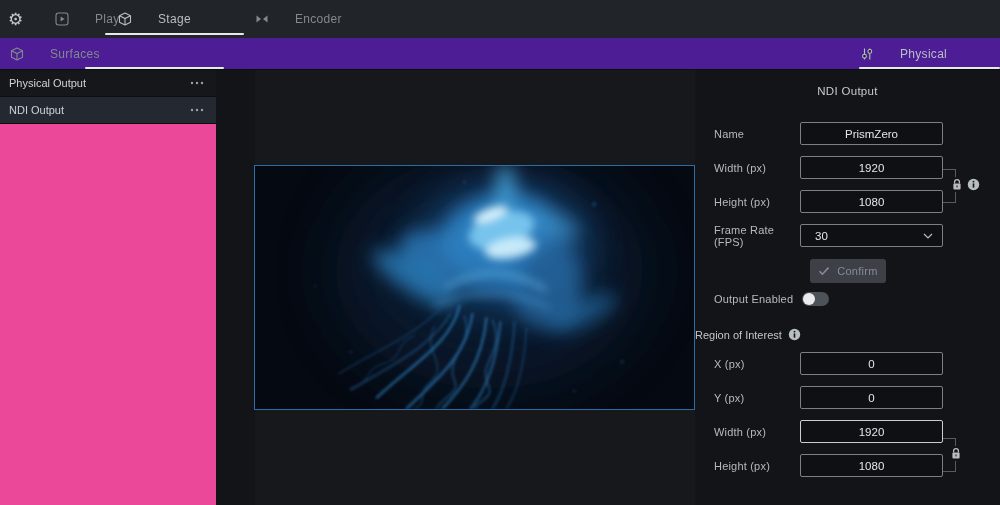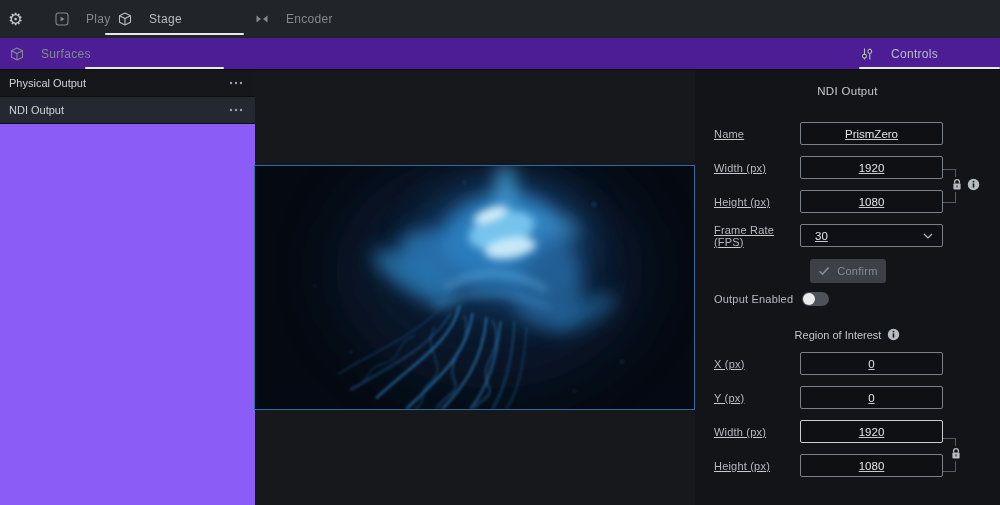--- a/index.html
+++ b/index.html
@@ -5,63 +5,63 @@
   * { box-sizing: border-box; }
   html,body { margin:0; padding:0; background:#000; }
   .app {
     position:relative; width:1000px; height:505px; overflow:hidden;
     background:#131417; font-family:"Liberation Sans", sans-serif;
     color:#c6cacd; user-select:none;
   }
   
   .bar1 { position:absolute; left:0; top:0; width:1000px; height:38px; background:#212428; }
   .bar2 { position:absolute; left:0; top:38px; width:1000px; height:32px; background:#4c1d95; border-bottom:1px solid #0b0c0e; }
-  .tab { position:absolute; top:0; height:100%; display:flex; align-items:center; gap:17px;
+  .tab { position:absolute; top:0; height:100%; display:flex; align-items:center; gap:26px;
          color:#84898e; font-size:12px; letter-spacing:.3px; cursor:pointer; white-space:nowrap; }
   .tab.active { color:#b9bec3; }
   .tab svg { flex:0 0 auto; display:block; }
   .underline { position:absolute; height:2px; background:#e7e9eb; border-radius:1px; }
   .gear { position:absolute; left:8px; top:50%; transform:translateY(-50%);
           font-size:17px; line-height:1; color:#c3c7cb; cursor:pointer; }
   
-  .sidebar { position:absolute; left:0; top:70px; width:255px; height:435px; background:#8b5cf6; }
+  .sidebar { position:absolute; left:0; top:70px; width:216px; height:435px; background:#ec4899; }
   .srow { height:27px; display:flex; align-items:center; justify-content:space-between;
           padding:0 12px 0 9px; font-size:11px; color:#cfd3d7; background:#15171b;
           border-bottom:1px solid #0d0e11; cursor:pointer; }
   .srow.selected { background:#242931; }
   .dots { display:flex; align-items:center; color:#9ba1a7; cursor:pointer; padding:4px 0; }
   
   .stage { position:absolute; left:255px; top:70px; width:440px; height:435px; background:#17181c; }
   .preview { position:absolute; left:-1px; top:95px; width:441px; height:245px;
              border:1px solid #2e6da4; background:#050a12; }
   .preview svg { display:block; width:100%; height:100%; }
   
   .panel { position:absolute; left:695px; top:70px; width:305px; height:435px; background:#131417; }
   .ptitle { padding-top:15px; text-align:center; font-size:11.5px; color:#c6cacd; letter-spacing:.3px; }
-  .frow { display:flex; align-items:center; margin:11px 0 0 19px; height:23px;text-decoration:underline; }
+  .frow { display:flex; align-items:center; margin:11px 0 0 19px; height:23px; }
   .frow.first { margin-top:25px; }
   .flabel { width:86px; font-size:11px; color:#b6babf; letter-spacing:.2px; }
   .finput { width:143px; height:23px; background:#0e1013; border:1px solid #7b8086; border-radius:2px;
             color:#e3e6e9; font-size:11.5px; text-align:center; font-family:inherit; outline:none; padding:4px; }
   .finput.focused { border-color:#c9ced3; }
   .fselect { position:relative; width:143px; height:23px; background:#0e1013; border:1px solid #7b8086;
              border-radius:2px; color:#e3e6e9; font-size:11.5px; display:flex; align-items:center;
              padding-left:14px; cursor:pointer; }
   .fselect .chev { position:absolute; right:9px; top:8px; }
   .confirm-btn { position:absolute; left:115px; top:189px; width:76px; height:24px;
                  background:#3d4147; border:none; border-radius:3px; color:#878c92;
                  font-size:11px; font-family:inherit; display:flex; align-items:center;
                  justify-content:center; gap:7px; cursor:default; letter-spacing:.3px; }
   .toggle-row { display:flex; align-items:center; margin:44px 0 0 19px; height:16px; }
   .toggle { position:relative; width:27px; height:14px; border-radius:7px; background:#4d5258;
             margin-left:2px; cursor:pointer; }
   .toggle .knob { position:absolute; left:1px; top:1px; width:12px; height:12px;
                   border-radius:50%; background:#e9ebed; }
   .roi-title { margin-top:21px; text-align:center; font-size:11px; color:#c2c6ca;
-               display:flex; align-items:center; justify-content:center; gap:6px; }
+               display:flex; align-items:center; gap:6px; }
   .bracket { position:absolute; left:248px; width:13px; border:1px solid #565b61; border-left:none; }
   .bracket.b1 { top:99px;  height:34px; }
   .bracket.b2 { top:368px; height:34px; }
   .lockwrap { position:absolute; background:#131417; padding:1px 2px; line-height:0; cursor:pointer; }
   .lk1 { left:254px; top:107px; }
   .ik1 { left:272px; top:108px; position:absolute; line-height:0; cursor:pointer; }
   .lk2 { left:253px; top:376px; }
   .muted-ic { color:#b8bdc2; }
 </style>
 </head>
@@ -108,21 +108,21 @@
     </div>
 
 
     <div class="tab active" style="left:860px">
       <svg width="14" height="14" viewBox="0 0 14 14">
         <line x1="4.5" y1="1.5" x2="4.5" y2="12.5" stroke="currentColor" stroke-width="1.1"></line>
         <circle cx="4.5" cy="9.2" r="1.9" fill="#212428" stroke="currentColor" stroke-width="1.1"></circle>
         <line x1="9.8" y1="1.5" x2="9.8" y2="12.5" stroke="currentColor" stroke-width="1.1"></line>
         <circle cx="9.8" cy="4.4" r="1.9" fill="#212428" stroke="currentColor" stroke-width="1.1"></circle>
       </svg>
-      <span>Controls</span>
+      <span>Physical</span>
     </div>
 
     <div class="underline" style="left:85px; width:139px; bottom:0"></div>
     <div class="underline" style="left:859px; width:141px; bottom:0"></div>
   </div>
 
   <div class="sidebar">
     <div class="srow">
       <span>Physical Output</span>
       <span class="dots">

